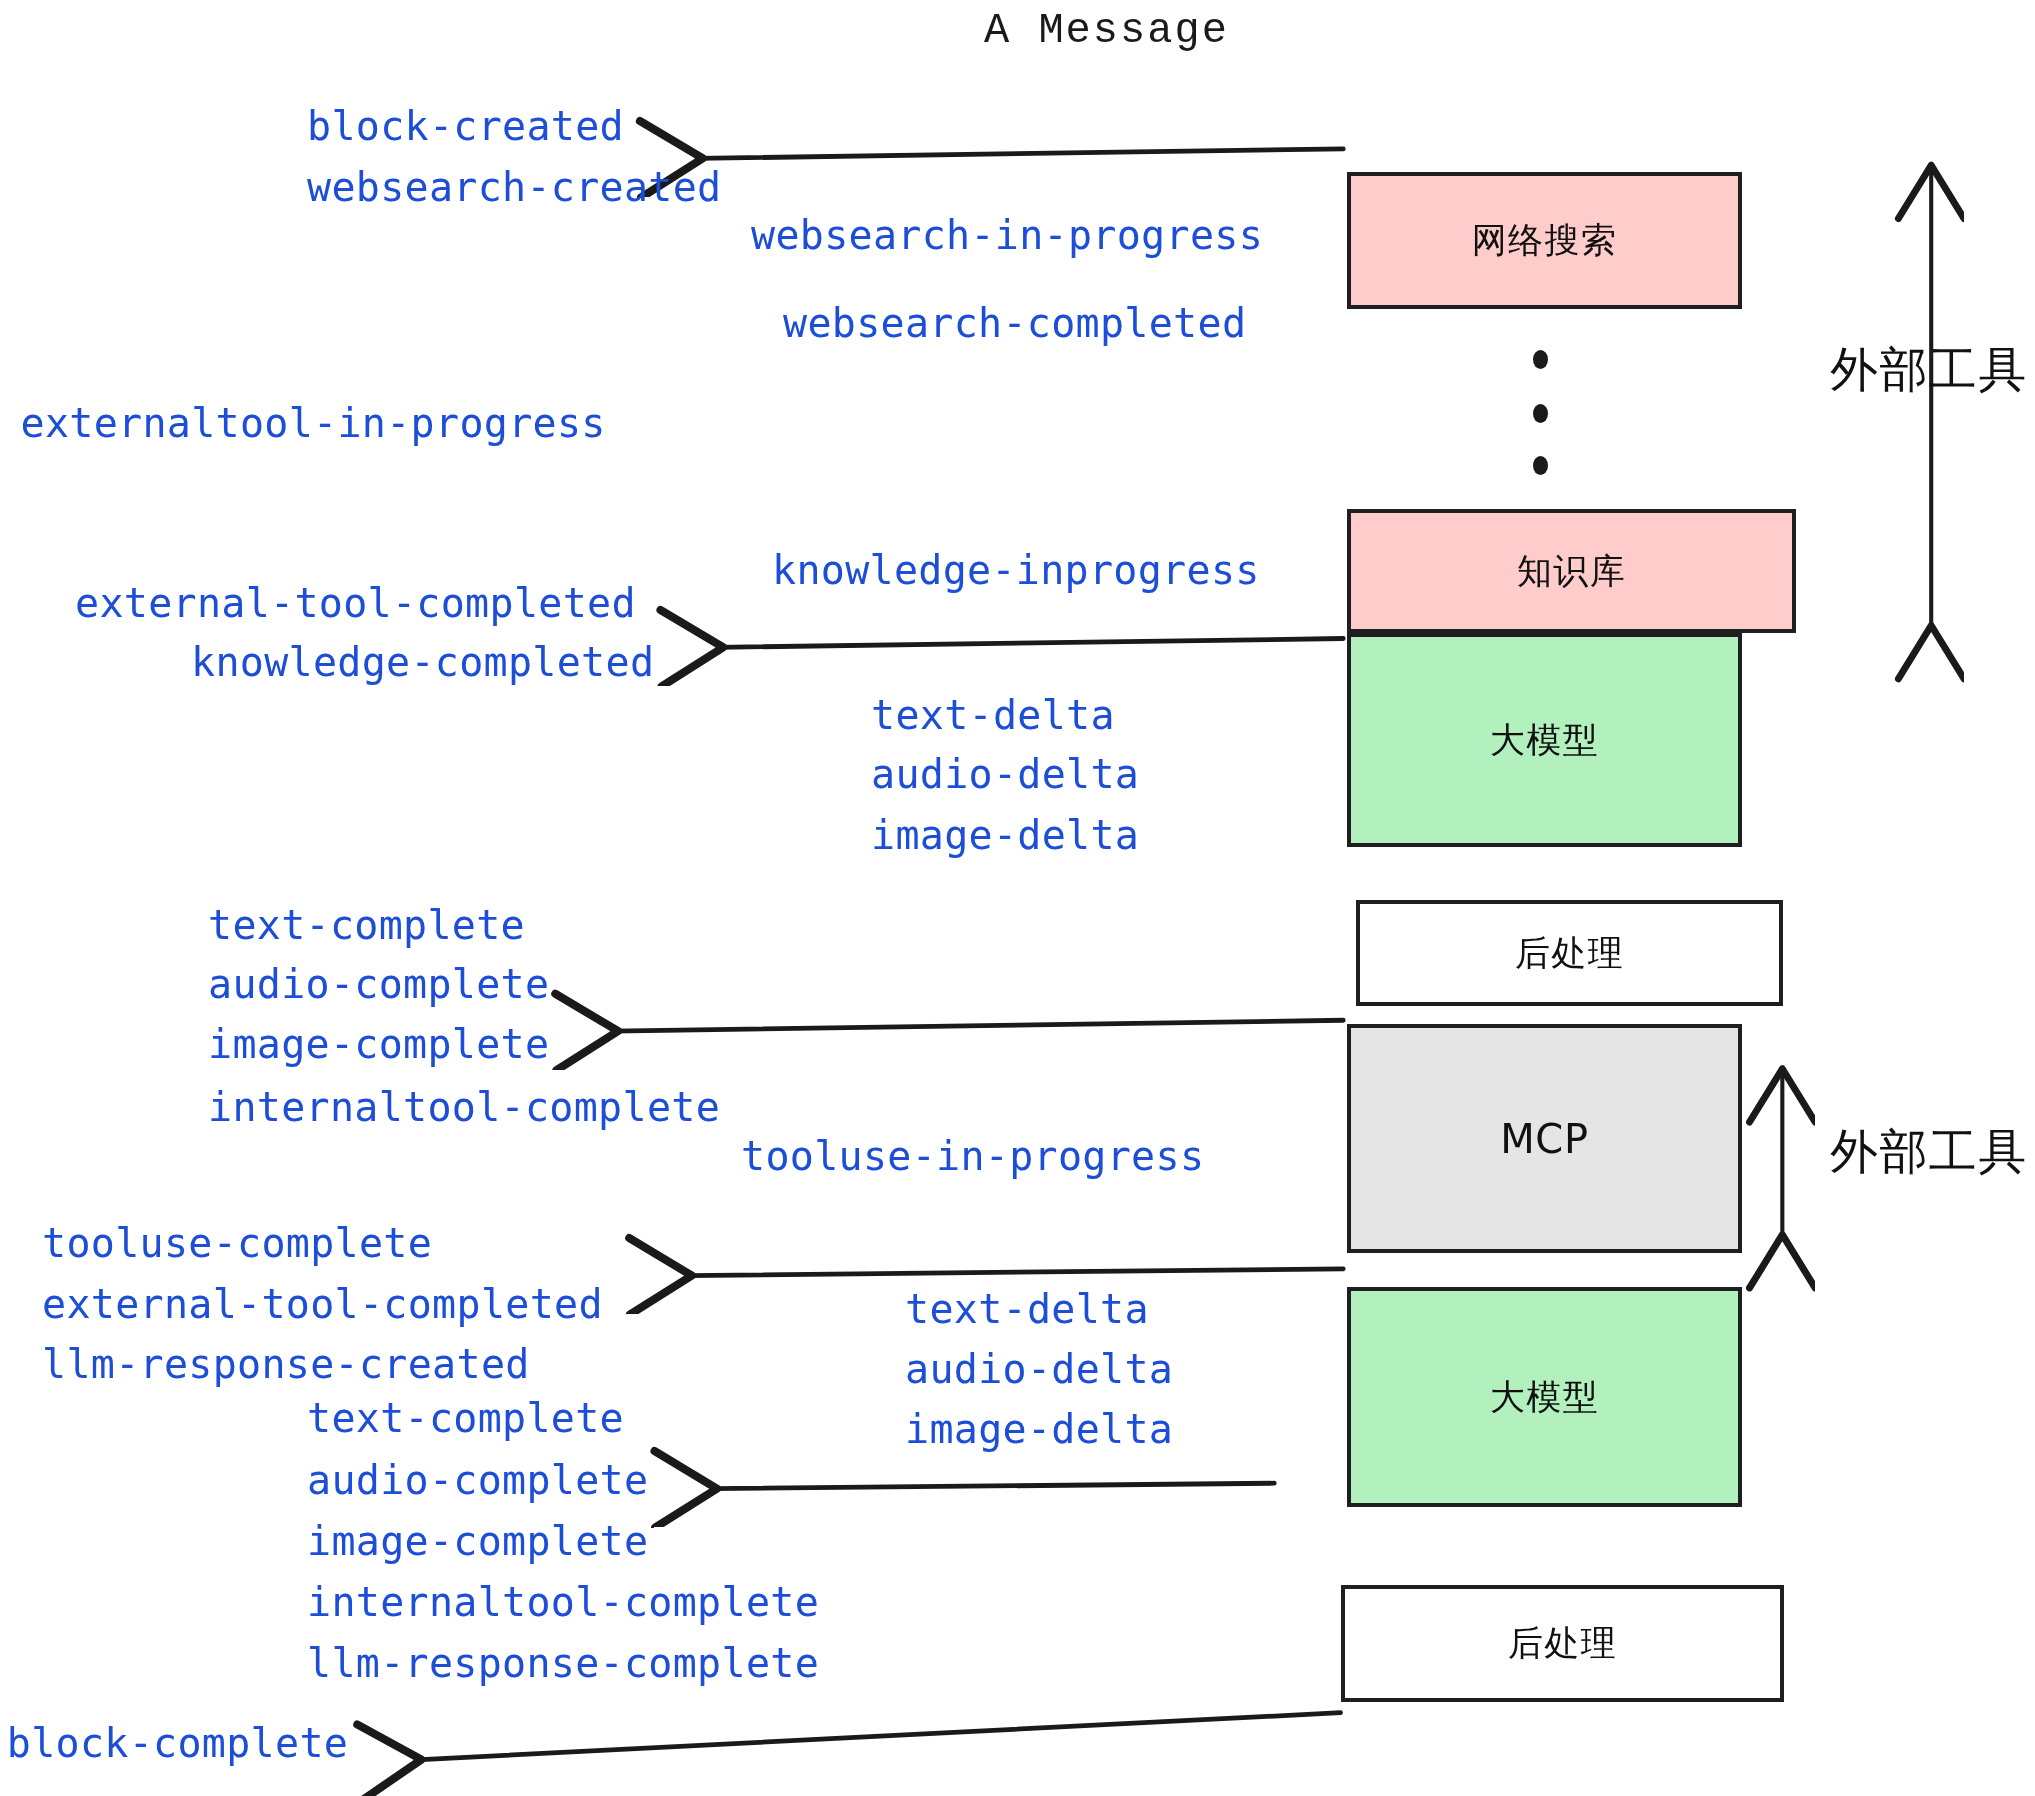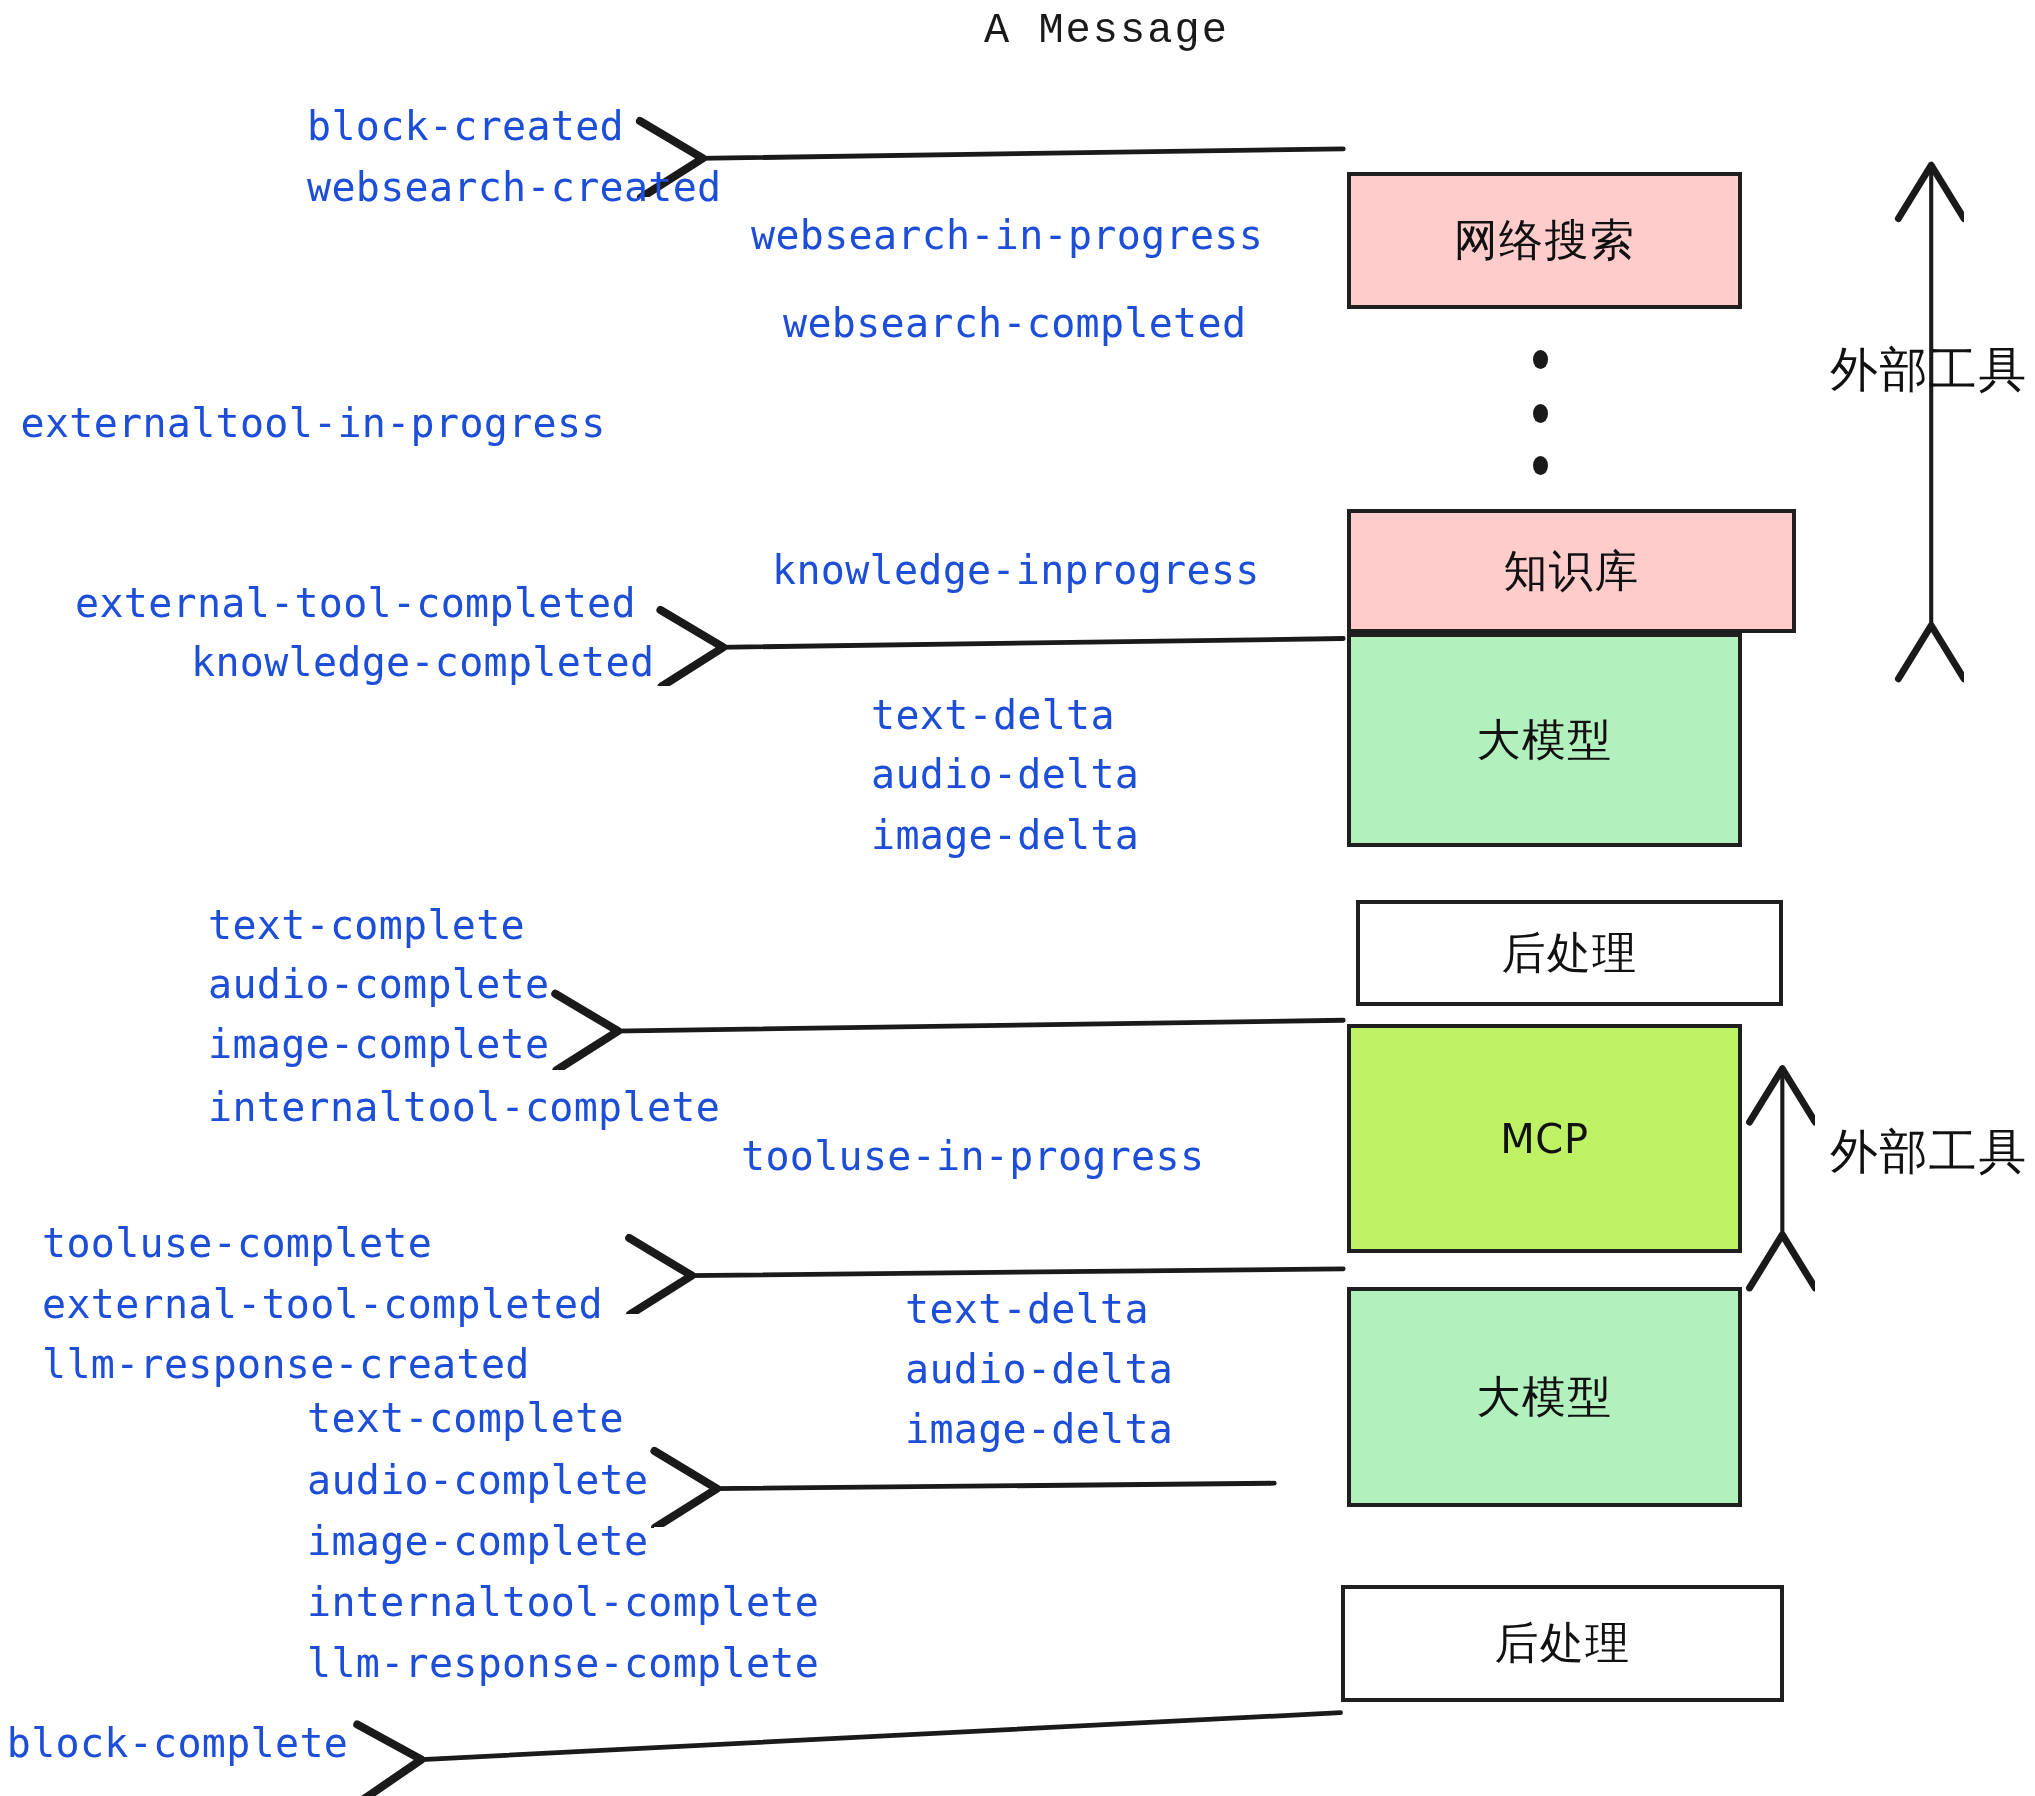--- a/index.html
+++ b/index.html
@@ -42,21 +42,21 @@
   .box {
     position: absolute;
     box-sizing: border-box;
     border: 4.1px solid #1f1f1f;
     display: flex;
     align-items: center;
     justify-content: center;
   }
   .box span {
     font-family: Liberation Mono, monospace;
-    font-size: 44px;
+    font-size: 35px;
     color: #111111;
     letter-spacing: 1.4px;
   }
   .box span.latin {
     font-family: "DejaVu Sans", "Liberation Sans", sans-serif;
     font-size: 40px;
     letter-spacing: 0.7px;
   }
   .side-label {
     position: absolute;
@@ -110,21 +110,21 @@
       </div>
       <div class="box" style="left: 1347px; top: 509px; width: 449px; height: 124px; background: rgb(255, 204, 204);">
         <span>知识库</span>
       </div>
       <div class="box" style="left: 1347px; top: 633px; width: 395px; height: 214px; background: rgb(178, 240, 190);">
         <span>大模型</span>
       </div>
       <div class="box" style="left: 1356px; top: 900px; width: 427px; height: 106px; background: rgb(255, 255, 255);">
         <span>后处理</span>
       </div>
-      <div class="box" style="left: 1347px; top: 1024px; width: 395px; height: 229px; background: #bef264;">
+      <div class="box" style="left: 1347px; top: 1024px; width: 395px; height: 229px; background: #e5e5e5;">
         <span class="latin">MCP</span>
       </div>
       <div class="box" style="left: 1347px; top: 1287px; width: 395px; height: 220px; background: rgb(178, 240, 190);">
         <span>大模型</span>
       </div>
       <div class="box" style="left: 1341px; top: 1585px; width: 443px; height: 117px; background: rgb(255, 255, 255);">
         <span>后处理</span>
       </div>
     </div>
 

